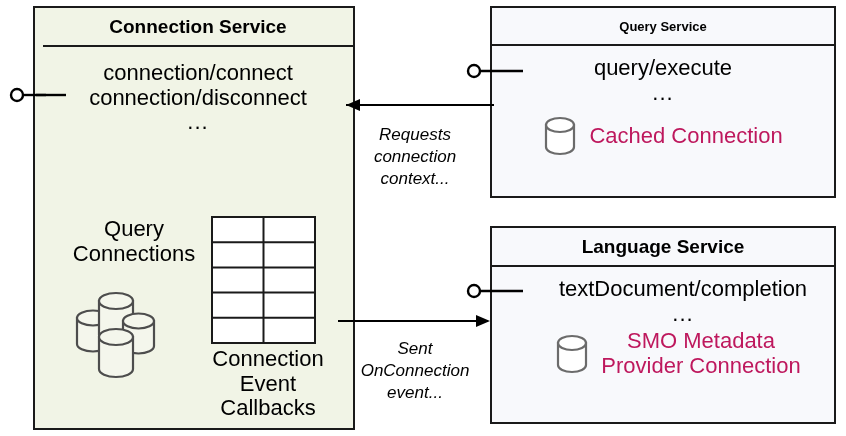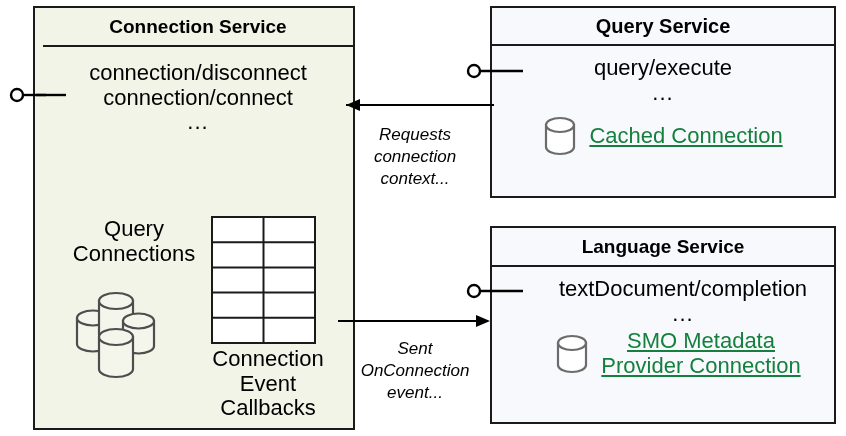--- a/index.html
+++ b/index.html
@@ -59,21 +59,21 @@
 
   #query-service {
     left: 490px;
     top: 6px;
     width: 346px;
     height: 192px;
     background: #f8f9fc;
   }
   #query-service .comp-header {
     height: 38px;
-    font-size: 20px;
+    font-size: 13px;
     background: #f8f9fc;
   }
   #query-service .comp-body { height: 150px; background: #f8f9fc; }
 
   #language-service {
     left: 490px;
     top: 226px;
     width: 346px;
     height: 198px;
     background: #f8f9fc;
@@ -114,26 +114,25 @@
     white-space: nowrap;
   }
   .artifact-svg { position: absolute; }
 
   .db-row {
     position: absolute;
     display: flex;
     align-items: center;
   }
   .db-row .db-text {
-    color: #15803d;
+    color: #be185d;
     font-size: 22px;
     line-height: 1.12;
     white-space: nowrap;
     text-align: center;
-    text-decoration: underline;
   }
 
   
   .edge-svg { position: absolute; overflow: visible; }
   .edge-label {
     position: absolute;
     font-style: italic;
     font-size: 17px;
     color: #000000;
     text-align: center;
@@ -147,22 +146,22 @@
 </head>
 <body>
 
 <div id="canvas">
 
   <div class="component" id="connection-service">
     <div class="comp-header">Connection Service</div>
     <div class="comp-body">
 
       <div class="iface-list" id="cs-ifaces">
+        <div class="iface-line">connection/connect</div>
         <div class="iface-line">connection/disconnect</div>
-        <div class="iface-line">connection/connect</div>
         <div class="iface-line ellipsis-line">...</div>
       </div>
 
       <div class="artifact-label" style="left:6px; top:170px; width:170px;">
         <div>Query</div>
         <div>Connections</div>
       </div>
       <svg class="artifact-svg" style="left:18px; top:240px;" width="150" height="95" viewBox="0 0 150 95">
         <g fill="#f4f6ec" stroke="#4d4d4d" stroke-width="2.2">
 

